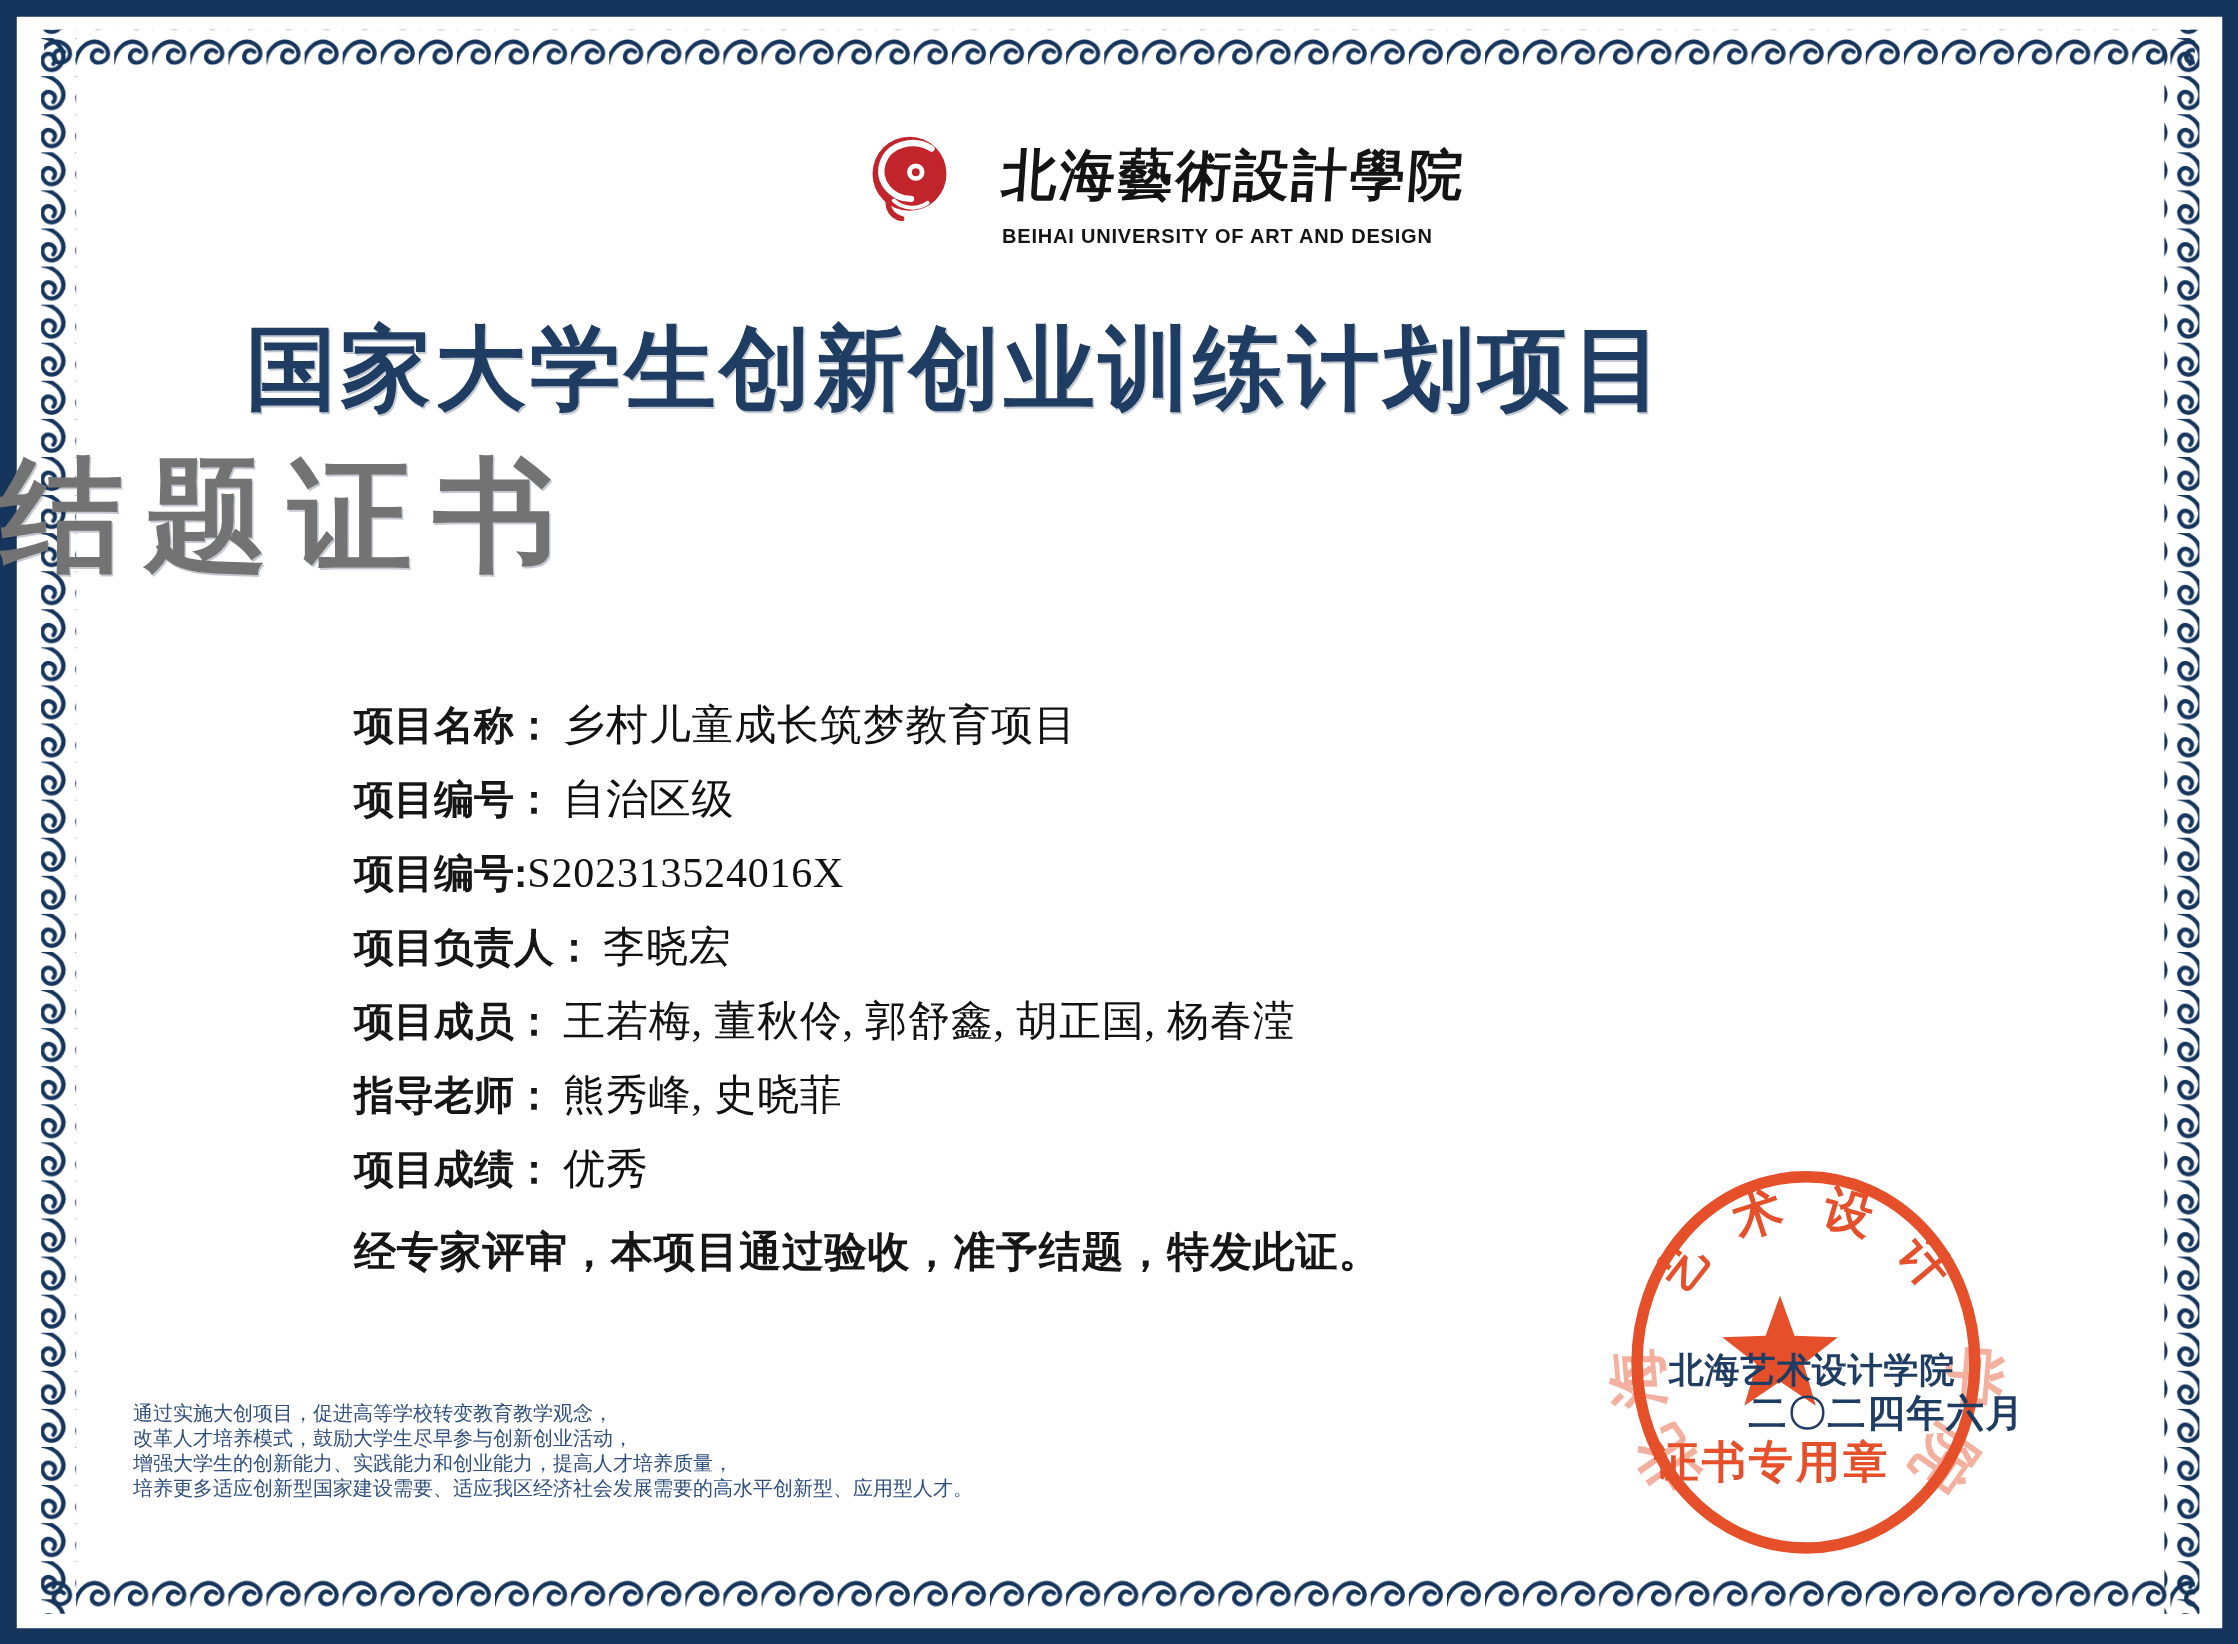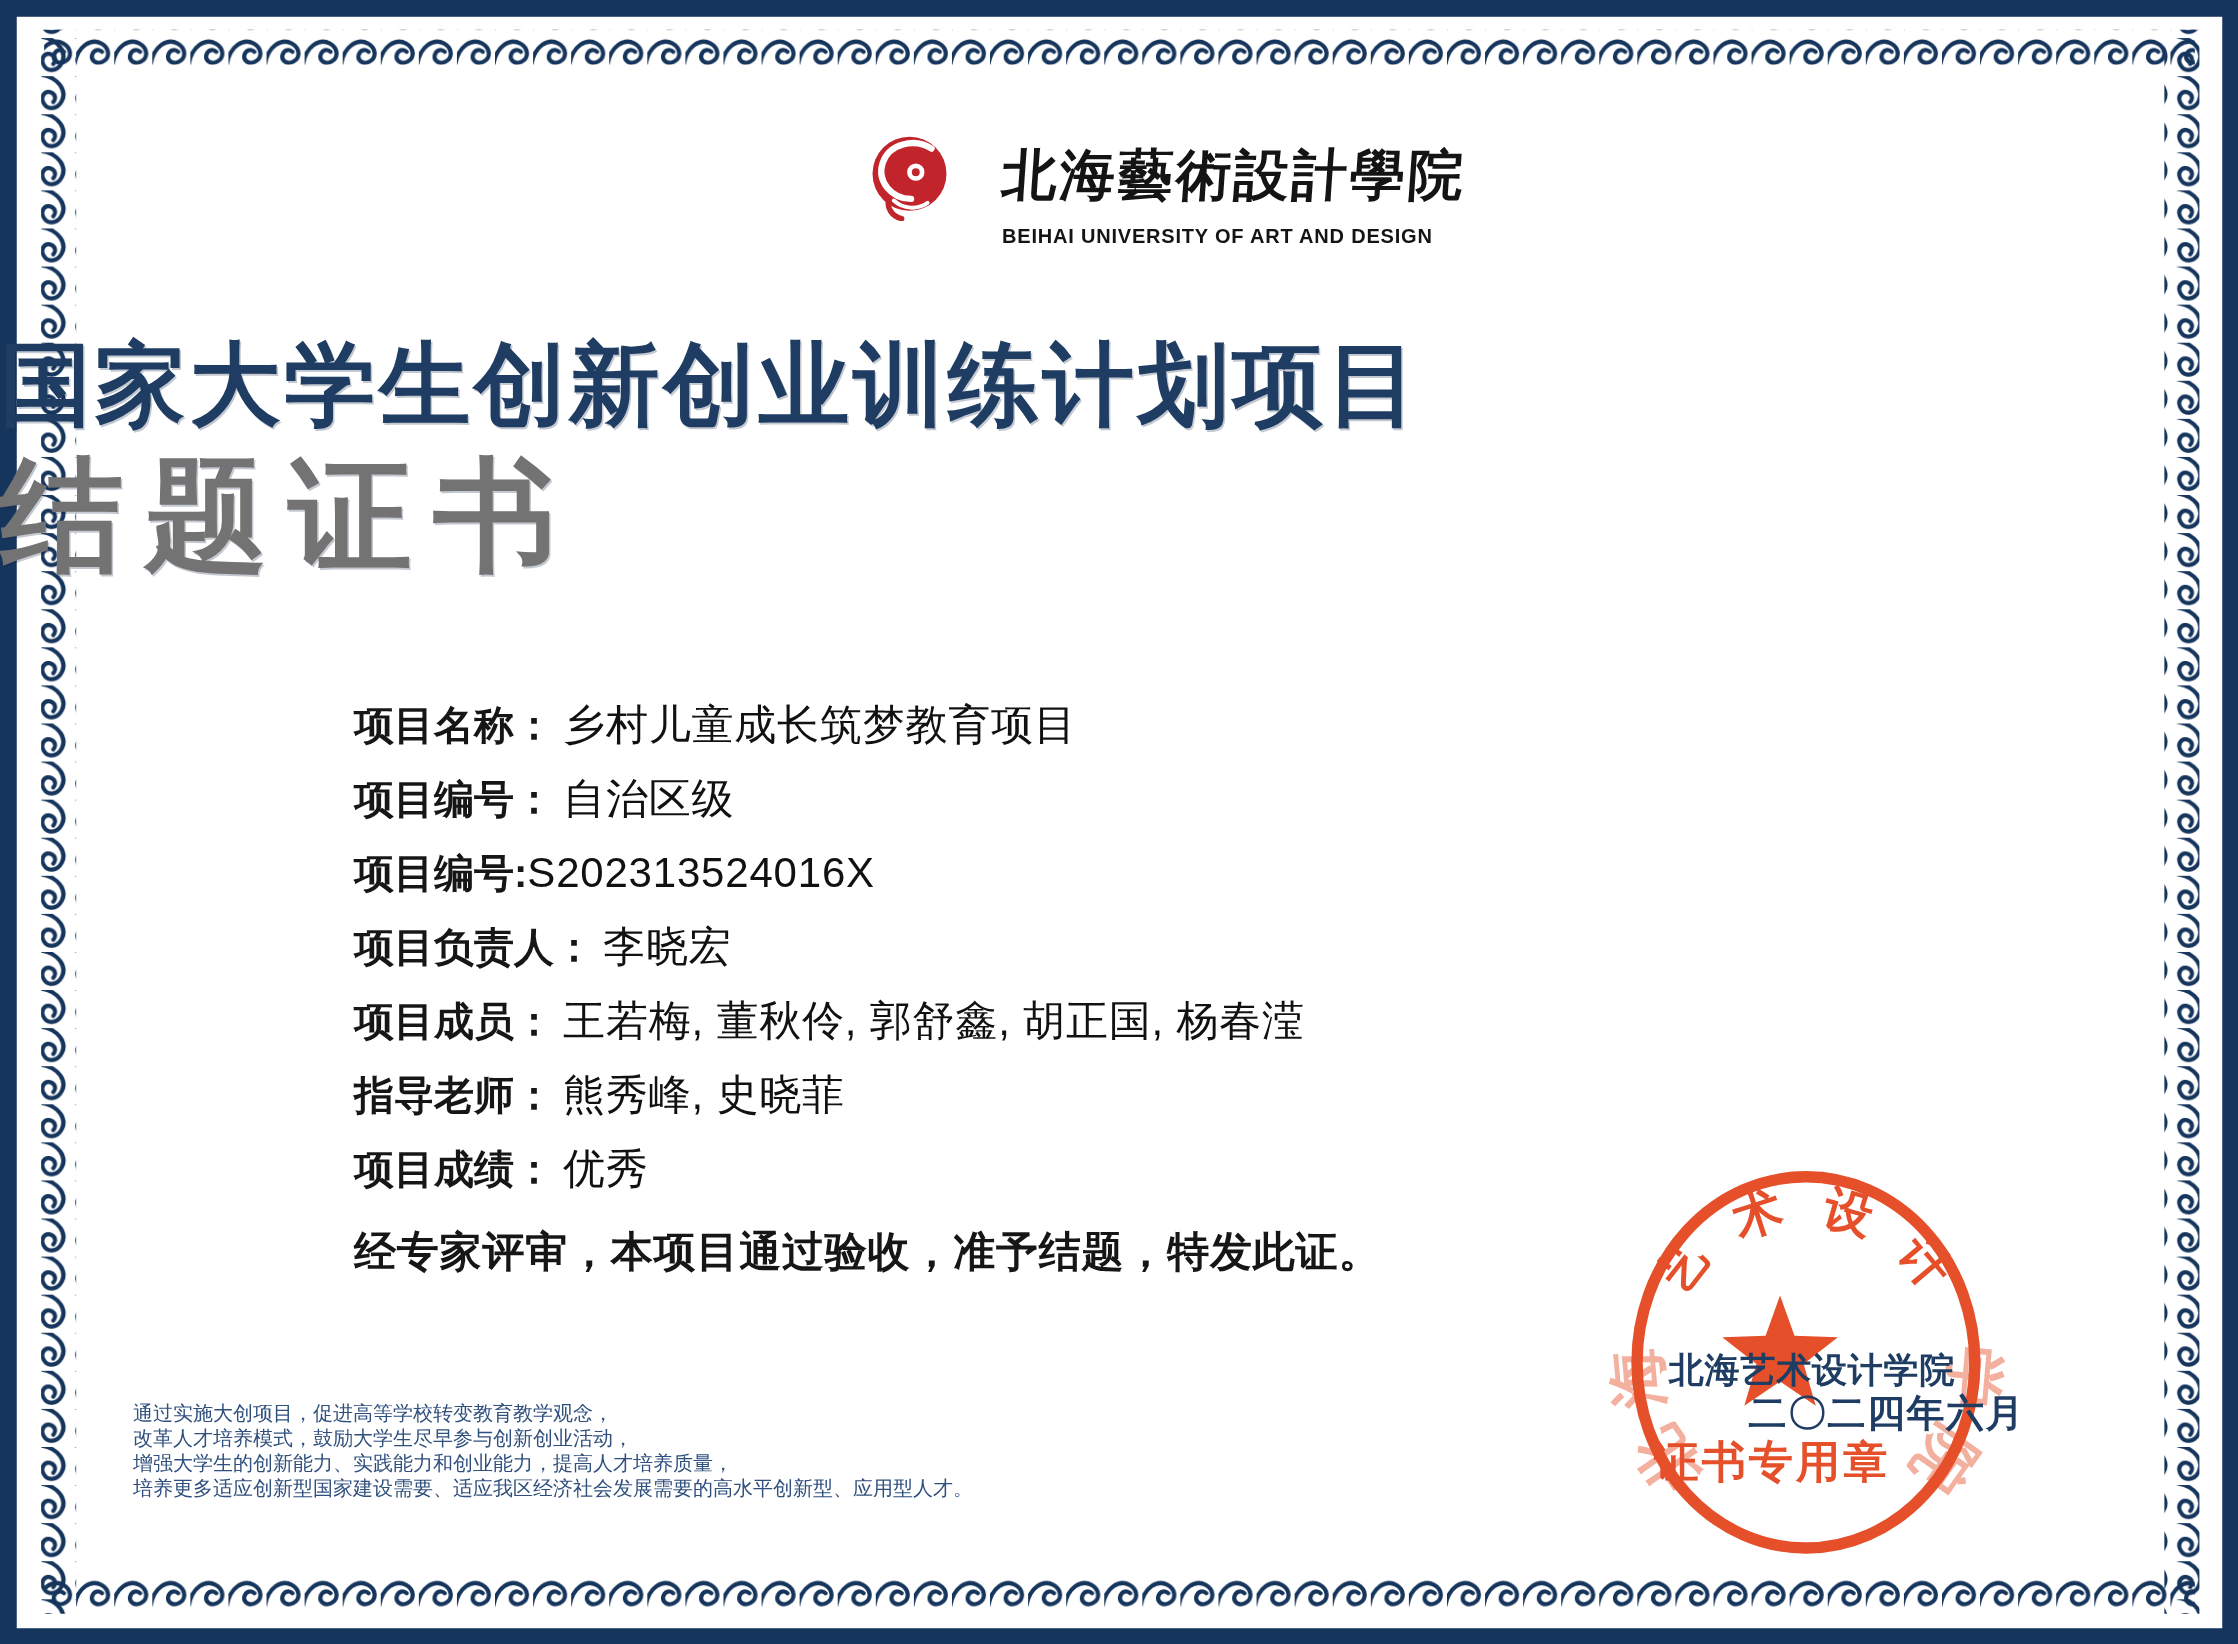--- a/index.html
+++ b/index.html
@@ -9,32 +9,32 @@
 
   
   .logo-icon{position:absolute;left:870px;top:136px;width:79px;height:85px;}
   .logo-callig{position:absolute;left:1002px;top:134px;width:426px;height:84px;
         font-family:"Liberation Serif",serif;font-weight:bold;font-size:55px;line-height:84px;
         color:#141414;letter-spacing:3px;transform:skewX(-4deg);white-space:nowrap;}
   .logo-eng{position:absolute;left:1002px;top:225px;width:426px;font-weight:bold;font-size:20px;
         letter-spacing:0.8px;color:#141414;white-space:nowrap;}
 
   
-  .title-main{position:absolute;left:0;top:336px;width:1913px;
+  .title-main{position:absolute;left:0;top:320px;width:1913px;text-align:center;
         font-family:"Liberation Serif",serif;font-weight:bold;font-size:91px;line-height:99px;
         color:#1F3D63;letter-spacing:3.8px;text-shadow:1.5px 1.5px 0 rgba(20,40,70,.25);white-space:nowrap;}
   .title-sub{position:absolute;left:0;top:448px;width:2146px;
         font-family:"Liberation Serif",serif;font-weight:bold;font-size:123px;line-height:137px;
         color:#737373;letter-spacing:21.3px;text-shadow:1.5px 1.5px 0 rgba(20,40,70,.25);white-space:nowrap;}
 
   
   .fields{position:absolute;left:354px;top:688px;width:1294px;}
   .field-row{height:74px;line-height:74px;white-space:nowrap;}
   .field-label{font-weight:bold;font-size:40px;color:#161616;}
-  .field-value{font-size:42px;color:#111;letter-spacing:0.8px;margin-left:9.1px;}
+  .field-value{font-size:42px;color:#111;letter-spacing:0.8px;margin-left:9.1px;font-family:Liberation Serif, serif;}
 
   .statement{position:absolute;left:354px;top:1224px;width:1142px;font-weight:bold;
         font-size:42px;color:#161616;white-space:nowrap;letter-spacing:0.8px;}
 
   
   .footnote{position:absolute;left:133px;top:1401px;width:990px;
         font-family:"Liberation Serif",serif;font-size:20px;line-height:25px;color:#2F4F7D;}
   .footnote div{white-space:nowrap;}
 
   

